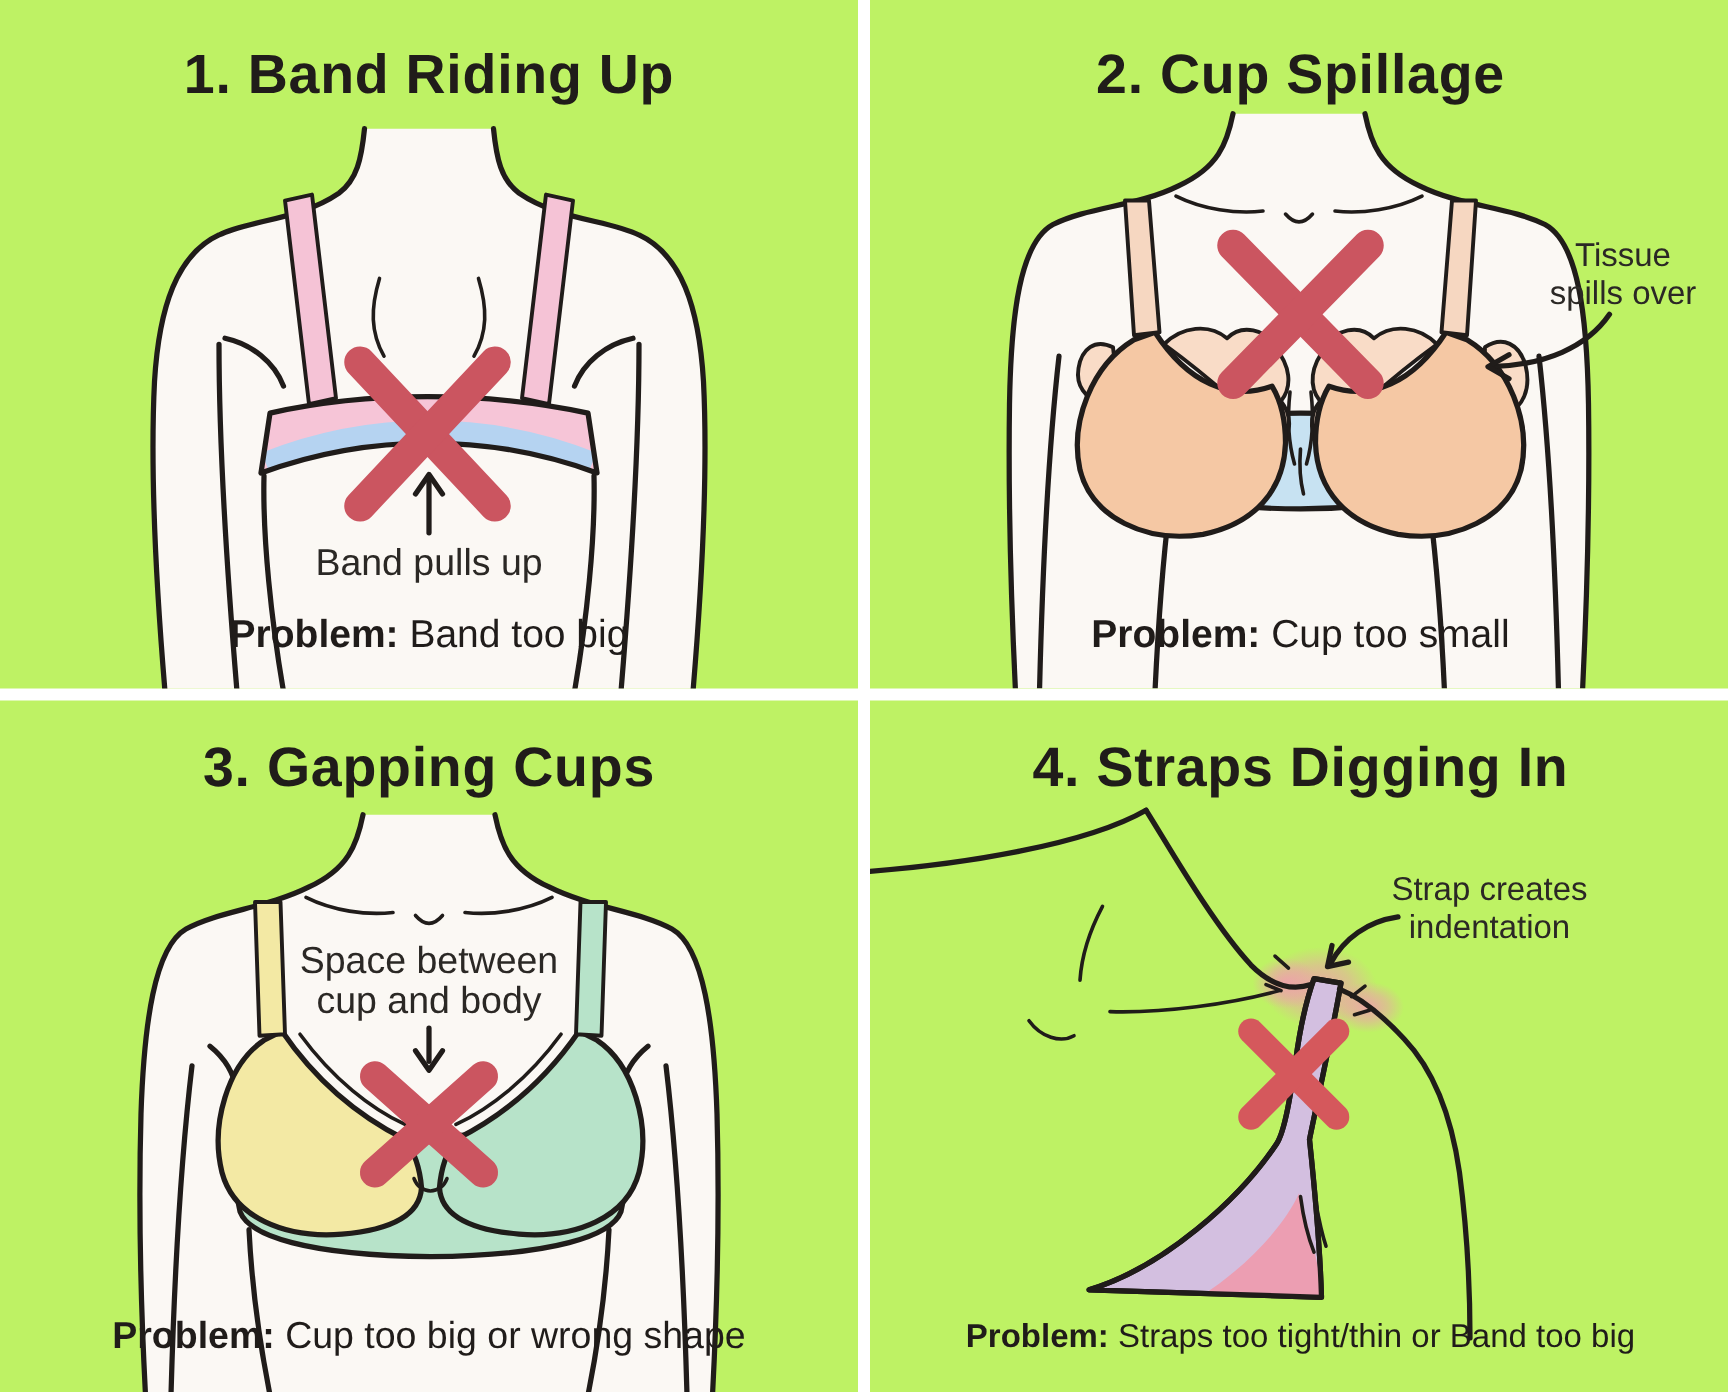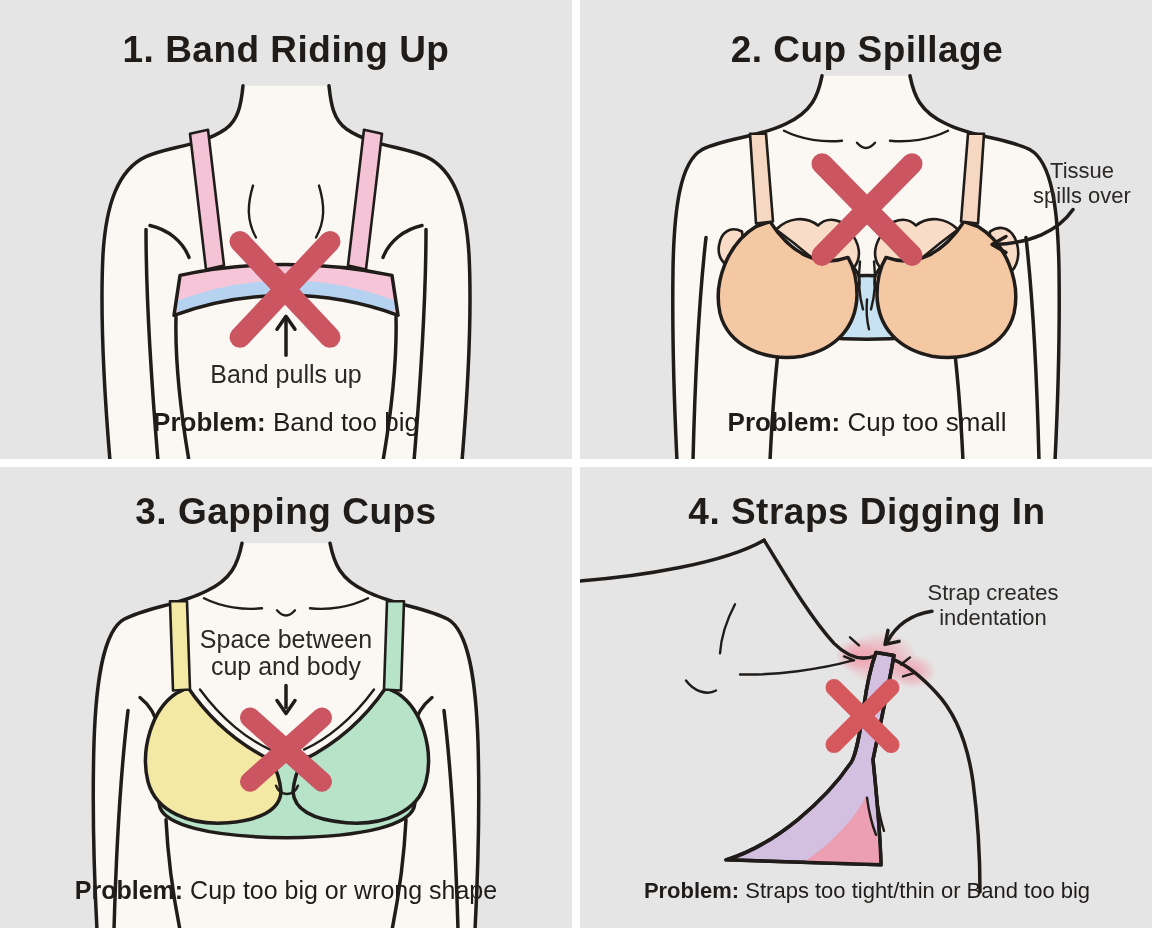--- a/index.html
+++ b/index.html
@@ -5,21 +5,21 @@
   html,body{margin:0;padding:0;background:#ffffff;}
   .board{
     width:1152px;height:928px;
     display:grid;
     grid-template-columns:572px 572px;
     grid-template-rows:459px 461px;
     gap:8px;
     background:#ffffff;
     font-family:"Liberation Sans", sans-serif;
   }
-  .panel{background:#e5e5e5;overflow:hidden;}
+  .panel{background:#bef264;overflow:hidden;}
   .panel svg{display:block;width:100%;height:100%;}
   .ln{fill:none;stroke:#201c1a;stroke-width:3.5;stroke-linecap:round;stroke-linejoin:round;}
   .thin{stroke-width:2.4;}
   .shape{stroke:#201c1a;stroke-width:3.5;stroke-linejoin:round;}
   .shape2{stroke:#201c1a;stroke-width:2.6;stroke-linejoin:round;}
   .xmark{fill:none;stroke-linecap:round;}
   .title{font-size:37px;font-weight:700;fill:#201c1a;text-anchor:middle;letter-spacing:.5px;}
   .ann{fill:#2b2825;text-anchor:middle;}
   .a25{font-size:25px;} .a22{font-size:22px;}
   .cap{fill:#201c1a;text-anchor:middle;}

